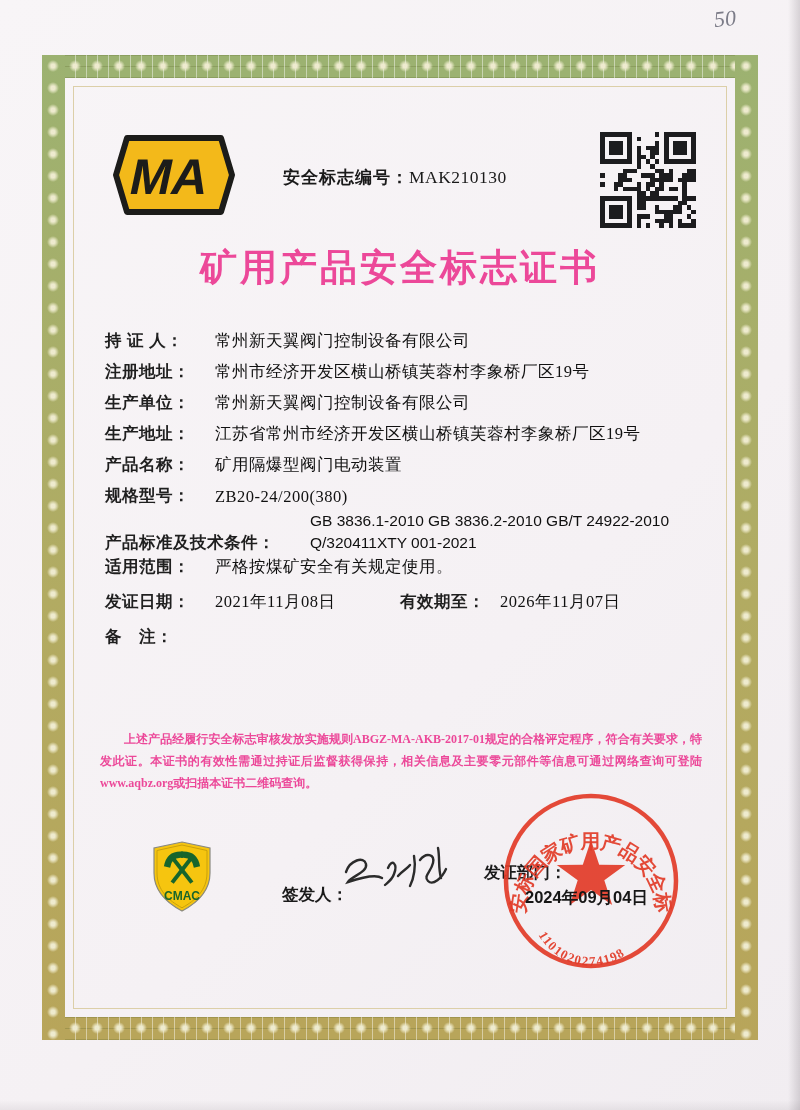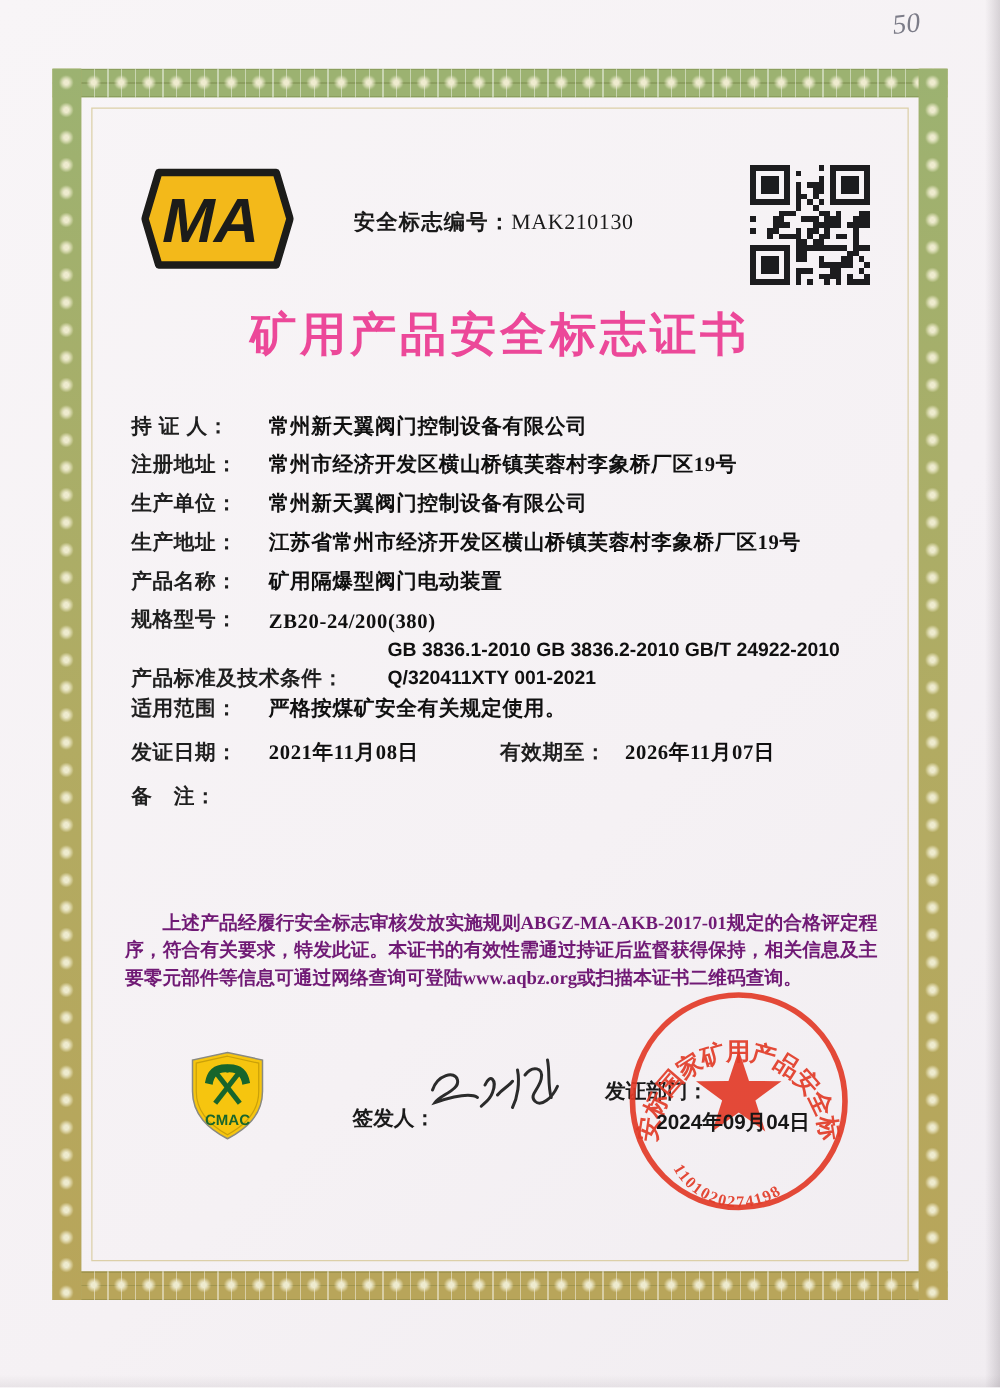--- a/index.html
+++ b/index.html
@@ -49,30 +49,30 @@
   .cert-no .cl{font-weight:700;letter-spacing:1px;text-align:right;}
   .cert-no .cv{font-family:"Liberation Serif",serif;font-size:17.5px;letter-spacing:.5px;}
   .qr{position:absolute;left:600px;top:132px;width:96px;height:96px;}
   .title{position:absolute;left:0;top:243px;width:800px;text-align:center;
     font-family:"Liberation Serif",serif;font-weight:700;font-size:37px;
     letter-spacing:3px;color:#ec4899;}
 
   
   .row{position:absolute;left:105px;width:600px;display:flex;align-items:flex-end;}
   .lab{flex:none;width:110px;font-weight:700;font-size:16.5px;color:#1f1f1f;letter-spacing:.5px;white-space:nowrap;}
-  .val{font-family:"Liberation Serif",serif;font-weight:700;font-size:16.5px;color:#101010;letter-spacing:.5px;}
+  .val{font-family:"Liberation Serif",serif;font-weight:400;font-size:16.5px;color:#101010;letter-spacing:.5px;}
   .row.std .lab{width:205px;}
   .row.std .val{width:392px;font-family:"Liberation Sans",sans-serif;font-size:15.5px;line-height:22px;letter-spacing:0;}
   .pair2{margin-left:12px;display:flex;}
   .pair2 .lab{width:100px;}
 
   
   .statement{position:absolute;left:100px;top:728px;width:602px;
-    font-family:"Liberation Serif",serif;font-weight:700;font-size:15px;
-    line-height:22px;color:#701a75;text-indent:2em;text-align:justify;margin:0;}
+    font-family:"Liberation Serif",serif;font-weight:700;font-size:12px;
+    line-height:22px;color:#ec4899;text-indent:2em;text-align:justify;margin:0;}
 
   
   .cmac{position:absolute;left:150px;top:840px;width:64px;height:74px;text-align:right;}
   .signer{position:absolute;left:282px;top:860px;font-weight:700;font-size:16.5px;margin-top:24px;}
   .signature{position:absolute;left:340px;top:836px;width:118px;height:64px;}
   .dept{position:absolute;left:438px;top:862px;font-weight:700;font-size:16.5px;margin-left:46px;}
   .seal{position:absolute;left:500px;top:790px;width:182px;height:186px;}
 </style>
 </head>
 <body>

